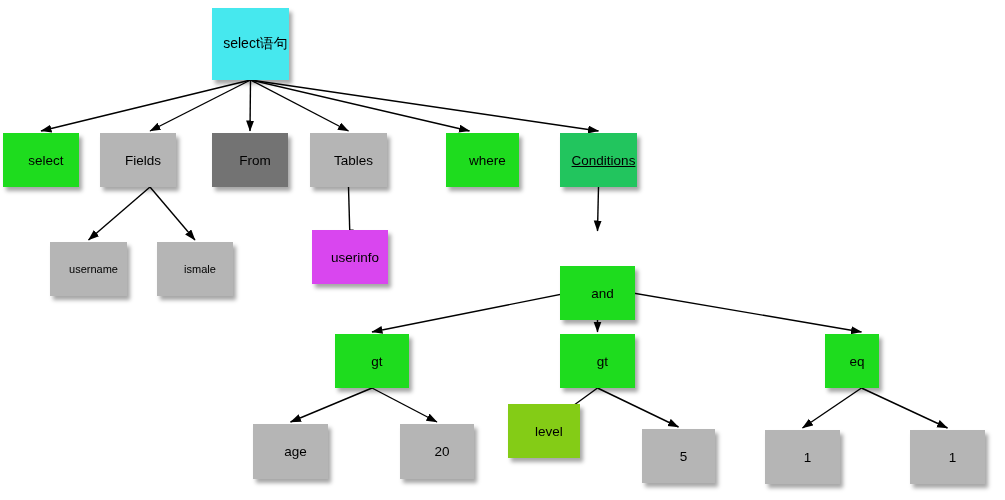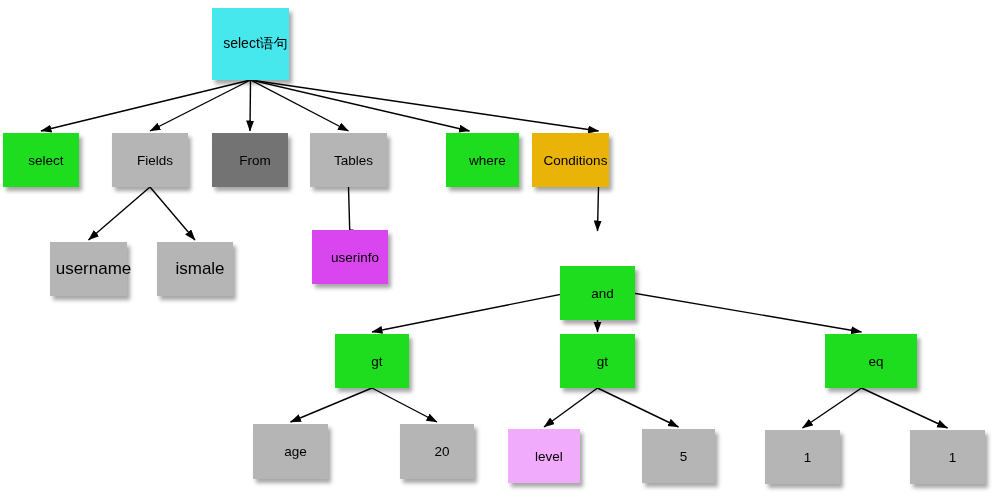--- a/index.html
+++ b/index.html
@@ -31,21 +31,21 @@
     display: flex;
     align-items: center;
     justify-content: center;
     box-sizing: border-box;
     color: #000000;
     font-size: 13.5px;
     text-align: center;
     box-shadow: 2.5px 3.5px 4px rgba(0,0,0,0.35);
     padding-left: 10px;
   }
-  .node.small { font-size: 17px; }
+  .node.small { font-size: 11px; }
   .node.root-label { font-size: 14px; }
 </style>
 </head>
 <body>
 
 <div class="canvas">
   <svg class="edge-layer" width="1005" height="500" viewBox="0 0 1005 500" xmlns="http://www.w3.org/2000/svg">
     <defs>
       <marker id="arrow" markerUnits="userSpaceOnUse" markerWidth="14" markerHeight="10" refX="10.5" refY="4" orient="auto">
         <path d="M0,0 L11,4 L0,8 Z" fill="#000000"></path>
@@ -69,32 +69,32 @@
         <line x1="372" y1="388" x2="437" y2="422" stroke="#000000" marker-end="url(#arrow)"></line>
         <line x1="597.5" y1="388" x2="544" y2="427" stroke="#000000" marker-end="url(#arrow)"></line>
         <line x1="597.5" y1="388" x2="678.5" y2="427" stroke="#000000" marker-end="url(#arrow)"></line>
         <line x1="861.5" y1="388" x2="802.5" y2="428" stroke="#000000" marker-end="url(#arrow)"></line>
         <line x1="861.5" y1="388" x2="947.5" y2="428" stroke="#000000" marker-end="url(#arrow)"></line>
       </g>
   </svg>
   <div>
       <div class="node root-label" style="left: 212px; top: 8px; width: 77px; height: 72px; background: rgb(70, 232, 238);">select语句</div>
       <div class="node" style="left: 3px; top: 133px; width: 76px; height: 54px; background: rgb(30, 220, 30);">select</div>
-      <div class="node" style="left: 112px; top: 133px; width: 76px; height: 54px; background: rgb(181, 181, 181);">Fields</div>
+      <div class="node" style="left: 100px; top: 133px; width: 76px; height: 54px; background: rgb(181, 181, 181);">Fields</div>
       <div class="node" style="left: 212px; top: 133px; width: 76px; height: 54px; background: #737373;">From</div>
       <div class="node" style="left: 310px; top: 133px; width: 77px; height: 54px; background: rgb(181, 181, 181);">Tables</div>
       <div class="node" style="left: 446px; top: 133px; width: 73px; height: 54px; background: rgb(30, 220, 30);">where</div>
-      <div class="node" style="left: 532px; top: 133px; width: 77px; height: 54px; background: #eab308;">Conditions</div>
+      <div class="node" style="left: 560px; top: 133px; width: 77px; height: 54px; background: #22c55e; text-decoration: underline;">Conditions</div>
       <div class="node small" style="left: 50px; top: 242px; width: 77px; height: 54px; background: rgb(181, 181, 181);">username</div>
       <div class="node small" style="left: 157px; top: 242px; width: 76px; height: 54px; background: rgb(181, 181, 181);">ismale</div>
       <div class="node" style="left: 312px; top: 230px; width: 76px; height: 54px; background: #d946ef;">userinfo</div>
       <div class="node" style="left: 560px; top: 233px; width: 75px; height: 54px; background: rgb(30, 220, 30); margin-top: 33px;">and</div>
       <div class="node" style="left: 335px; top: 334px; width: 74px; height: 54px; background: rgb(30, 220, 30);">gt</div>
       <div class="node" style="left: 560px; top: 334px; width: 75px; height: 54px; background: rgb(30, 220, 30);">gt</div>
-      <div class="node" style="left: 825px; top: 334px; width: 92px; height: 54px; background: rgb(30, 220, 30);">eq</div>
+      <div class="node" style="left: 825px; top: 334px; width: 54px; height: 54px; background: rgb(30, 220, 30);">eq</div>
       <div class="node" style="left: 253px; top: 424px; width: 75px; height: 55px; background: rgb(181, 181, 181);">age</div>
       <div class="node" style="left: 400px; top: 424px; width: 74px; height: 55px; background: rgb(181, 181, 181);">20</div>
-      <div class="node" style="left: 508px; top: 429px; width: 72px; height: 54px; background: #f0abfc;">level</div>
+      <div class="node" style="left: 508px; top: 404px; width: 72px; height: 54px; background: #84cc16;">level</div>
       <div class="node" style="left: 642px; top: 429px; width: 73px; height: 54px; background: rgb(181, 181, 181);">5</div>
       <div class="node" style="left: 765px; top: 430px; width: 75px; height: 54px; background: rgb(181, 181, 181);">1</div>
       <div class="node" style="left: 910px; top: 430px; width: 75px; height: 54px; background: rgb(181, 181, 181);">1</div>
     </div>
 </div>
 
 </body></html>

